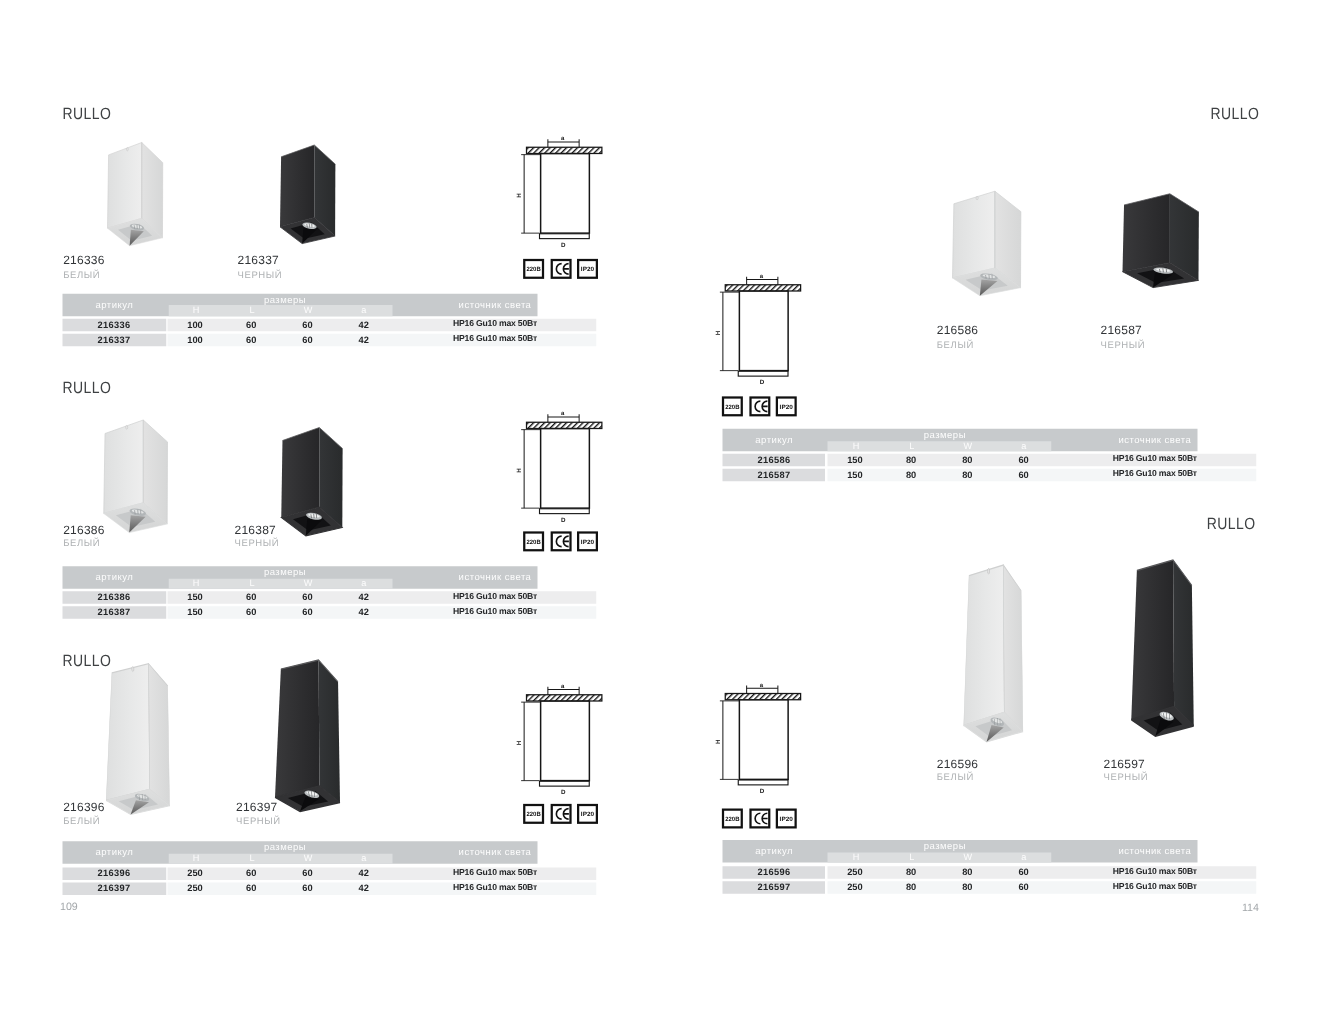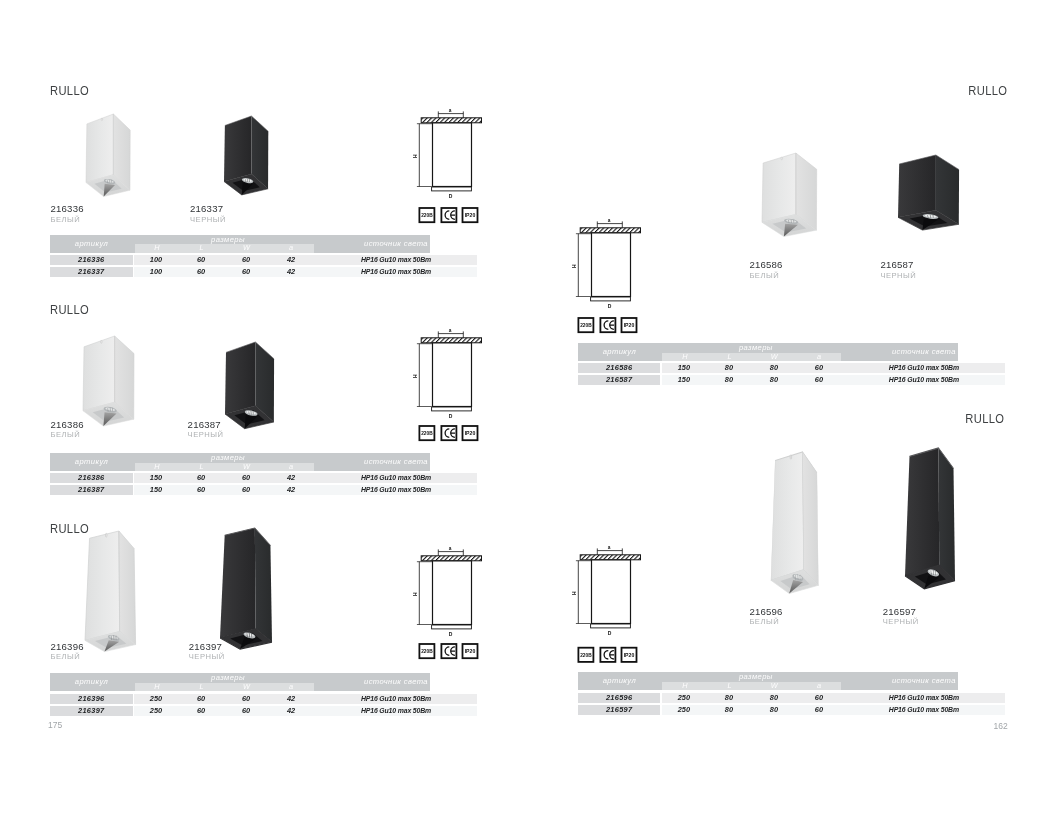--- a/index.html
+++ b/index.html
@@ -3,21 +3,21 @@
 <style>
 html,body{margin:0;padding:0;}
 body{width:1056px;height:816px;background:#ffffff;position:relative;overflow:hidden;
      font-family:"Liberation Sans",sans-serif;}
 .rullo{position:absolute;font-size:13px;letter-spacing:0.4px;color:#3e4143;font-weight:400;line-height:12px;}
 .rl{transform:scaleX(0.86);transform-origin:left top;}
 .rr{transform:scaleX(0.86);transform-origin:right top;}
 .pnum{position:absolute;font-size:9.6px;letter-spacing:0.2px;color:#313437;line-height:10px;}
 .pcol{position:absolute;font-size:7.6px;letter-spacing:0.5px;color:#aeb1b3;line-height:8px;}
 .pageno{position:absolute;font-size:8.5px;color:#a2a6a9;line-height:9px;}
-.tbl{position:absolute;width:380px;font-style:italic;}
+.tbl{position:absolute;width:380px;}
 .th{position:relative;height:18px;background:#c7cacc;}
 .th .hc{position:absolute;color:#fdfdfd;font-size:7.6px;letter-spacing:0.4px;text-align:center;}
 .c-art{left:0;top:0;width:83px;height:18px;line-height:18px;}
 .c-dims{left:88px;top:0;width:180px;height:9px;line-height:10px;}
 .c-src{left:265px;top:0;width:162px;height:18px;line-height:18px;}
 .c-sub{position:absolute;left:84.5px;top:9.5px;width:179px;height:8.5px;background:#dcdedf;display:flex;}
 .c-sub span{flex:1;text-align:center;color:#fdfdfd;font-size:7.3px;line-height:8.5px;}
 .tr{position:relative;height:10px;margin-top:2px;font-size:7.4px;font-weight:bold;color:#232527;}
 .tr .a{position:absolute;left:0;top:0;width:82.5px;height:10px;background:#dbdcde;text-align:center;line-height:10.5px;letter-spacing:0.3px;}
 .tr .rest{position:absolute;left:84px;top:0;width:343px;height:10px;}
@@ -60,22 +60,22 @@
  <rect width="3.1" height="6" fill="#ffffff"></rect>
         <rect width="1.1" height="6" fill="#161616"></rect>
 </pattern>
 </defs>
 </svg>
 <div class="rullo rl" style="left:50px;top:84.5px">RULLO</div>
 <div class="rullo rl" style="left:50px;top:304px">RULLO</div>
 <div class="rullo rl" style="left:50px;top:523px">RULLO</div>
 <div class="rullo rr" style="right:49px;top:84.5px">RULLO</div>
 <div class="rullo rr" style="right:52px;top:412.5px">RULLO</div>
-<div class="pageno" style="left:48px;top:720.5px">175</div>
-<div class="pageno" style="left:993.5px;top:722px">162</div>
+<div class="pageno" style="left:48px;top:720.5px">109</div>
+<div class="pageno" style="left:993.5px;top:722px">114</div>
 <div class="pnum" style="left:50.5px;top:204px">216336</div>
 <div class="pcol" style="left:50.5px;top:215.5px">БЕЛЫЙ</div>
 <div class="pnum" style="left:190px;top:204px">216337</div>
 <div class="pcol" style="left:190px;top:215.5px">ЧЕРНЫЙ</div>
 <div class="pnum" style="left:50.5px;top:419.7px">216386</div>
 <div class="pcol" style="left:50.5px;top:431.2px">БЕЛЫЙ</div>
 <div class="pnum" style="left:187.6px;top:419.7px">216387</div>
 <div class="pcol" style="left:187.6px;top:431.2px">ЧЕРНЫЙ</div>
 <div class="pnum" style="left:50.5px;top:641.5px">216396</div>
 <div class="pcol" style="left:50.5px;top:653.0px">БЕЛЫЙ</div>

